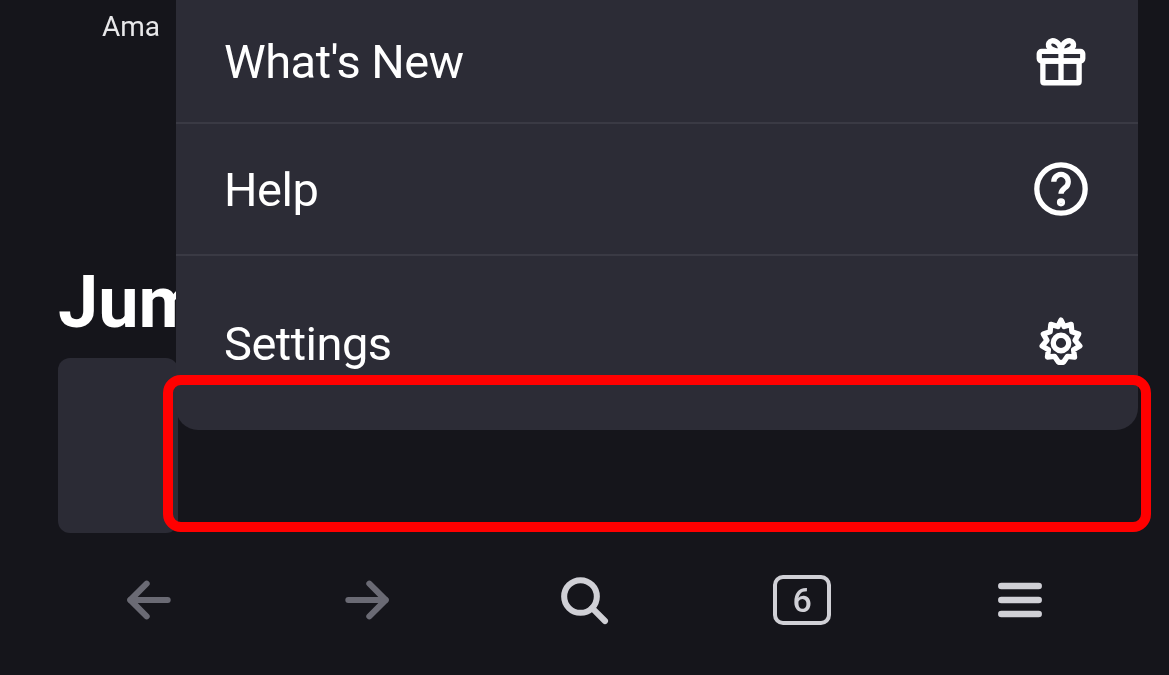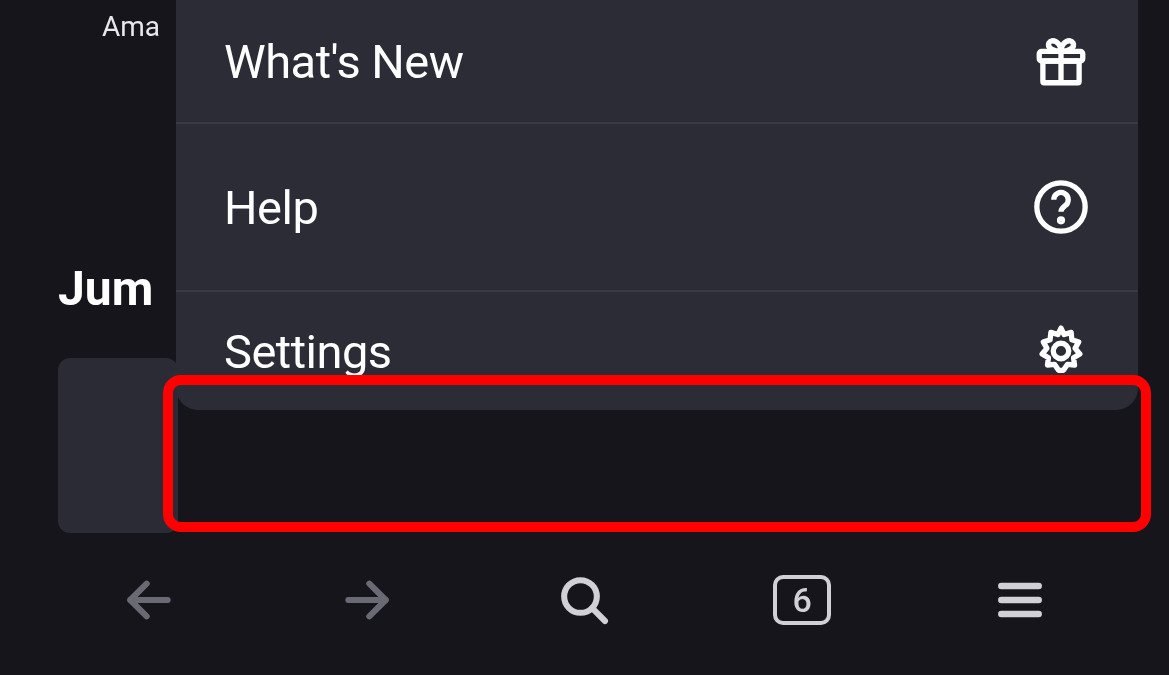--- a/index.html
+++ b/index.html
@@ -24,21 +24,21 @@
       top: 10px;
       left: 102px;
       font-size: 28px;
       font-weight: 400;
       color: #e8e8ea;
     }
     .bg-text-jump {
       position: absolute;
       top: 260px;
       left: 58px;
-      font-size: 48px;
+      font-size: 72px;
       font-weight: 700;
       color: #fff;
     }
     .bg-card {
       position: absolute;
       top: 358px;
       left: 58px;
       width: 120px;
       height: 175px;
       background: #2b2b35;
@@ -52,28 +52,28 @@
       background: #2c2c36;
       border-bottom-left-radius: 22px;
       border-bottom-right-radius: 22px;
       overflow: hidden;
     }
     .menu-item {
       display: flex;
       align-items: center;
       justify-content: space-between;
       padding: 0 48px 0 48px;
-      height: 168px;
+      height: 132px;
       border-bottom: 2px solid #3a3a44;
     }
     .menu-item:last-child {
       border-bottom: none;
     }
     .menu-item.first { height: 124px; }
-    .menu-item.last { height: 118px; }
+    .menu-item.last { height: 174px; }
     .menu-label {
       font-size: 47px;
       font-weight: 400;
       color: #fff;
       letter-spacing: -0.5px;
     }
     .menu-icon {
       width: 58px;
       height: 58px;
       display: flex;

